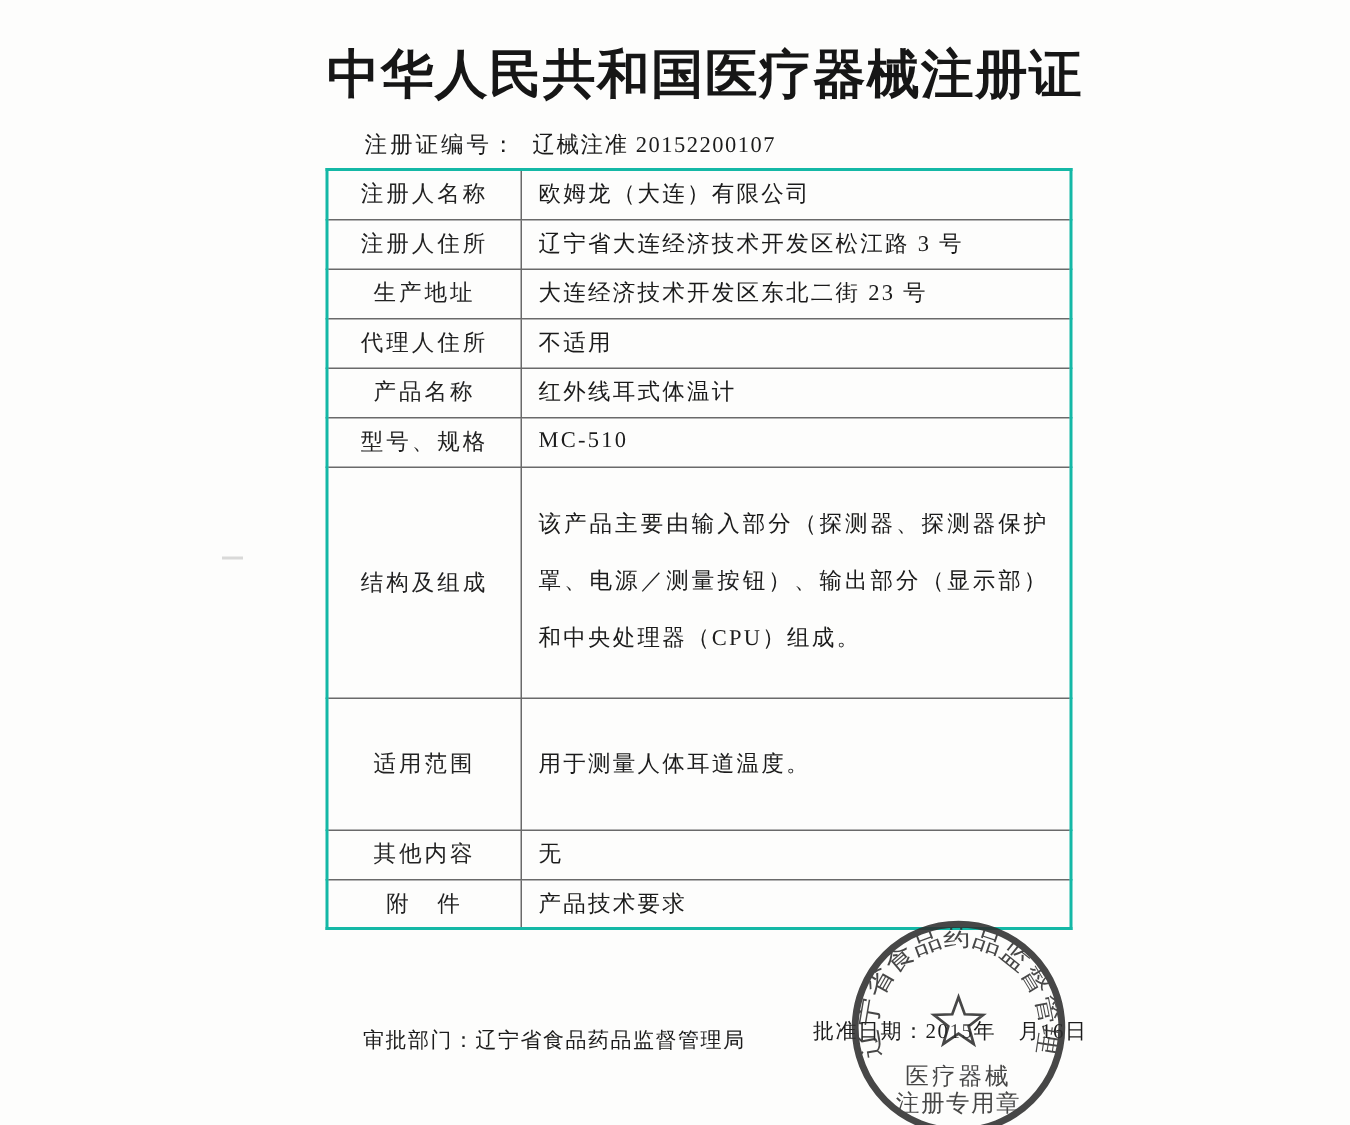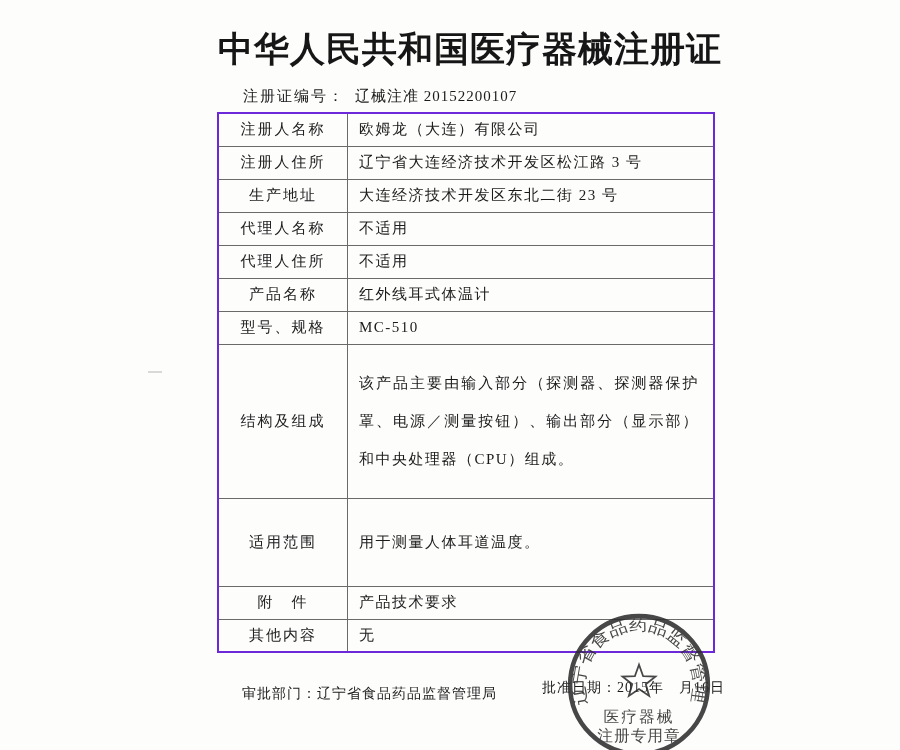--- a/index.html
+++ b/index.html
@@ -25,21 +25,21 @@
   table.cert{
     position:absolute;left:217px;top:112px;width:498px;
     border-collapse:collapse;table-layout:fixed;
     font-size:15px;
   }
   table.cert td{
     border:1px solid #6a6a6a;
     vertical-align:middle;
     overflow:hidden;
   }
-  table.cert{border:2px solid #6d28d9;}
+  table.cert{border:2px solid #14b8a6;}
   td.lbl{width:126px;text-align:center;letter-spacing:2px;color:#222;}
   td.val{padding:2px 11px;letter-spacing:1.5px;}
   tr.h33{height:33px;}
   tr.h154{height:154px;}
   tr.h88{height:88px;}
   tr.h30{height:30px;}
   tr.h154 td.val{line-height:38px;text-align:justify;padding-right:14px;}
 
   .dept{position:absolute;left:242px;top:685px;font-size:14px;letter-spacing:1px;z-index:1;}
   .adate{position:absolute;left:542px;top:679px;font-size:14px;letter-spacing:1px;z-index:1;}
@@ -72,50 +72,46 @@
     </tr>
     <tr class="h33">
       <td class="lbl">注册人住所</td>
       <td class="val">辽宁省大连经济技术开发区松江路 3 号</td>
     </tr>
     <tr class="h33">
       <td class="lbl">生产地址</td>
       <td class="val">大连经济技术开发区东北二街 23 号</td>
     </tr>
     <tr class="h33">
-      <td class="lbl">代理人名称</td>
-      <td class="val">不适用</td>
-    </tr>
-    <tr class="h33">
       <td class="lbl">代理人住所</td>
       <td class="val">不适用</td>
     </tr>
     <tr class="h33">
       <td class="lbl">产品名称</td>
       <td class="val">红外线耳式体温计</td>
     </tr>
     <tr class="h33">
       <td class="lbl">型号、规格</td>
       <td class="val">MC-510</td>
     </tr>
     <tr class="h154">
       <td class="lbl">结构及组成</td>
       <td class="val">该产品主要由输入部分（探测器、探测器保护罩、电源／测量按钮）、输出部分（显示部）和中央处理器（CPU）组成。</td>
     </tr>
     <tr class="h88">
       <td class="lbl">适用范围</td>
       <td class="val">用于测量人体耳道温度。</td>
     </tr>
     <tr class="h33">
+      <td class="lbl">其他内容</td>
+      <td class="val">无</td>
+    </tr>
+    <tr class="h33">
       <td class="lbl">附　件</td>
       <td class="val">产品技术要求</td>
-    </tr>
-    <tr class="h33">
-      <td class="lbl">其他内容</td>
-      <td class="val">无</td>
     </tr>
   </tbody>
     </table>
 
   <div class="dept">
     <span>审批部门：</span><span>辽宁省食品药品监督管理局</span>
   </div>
 
   <div class="adate">
     <span>批准日期：</span><span>2015年　月16日</span>

